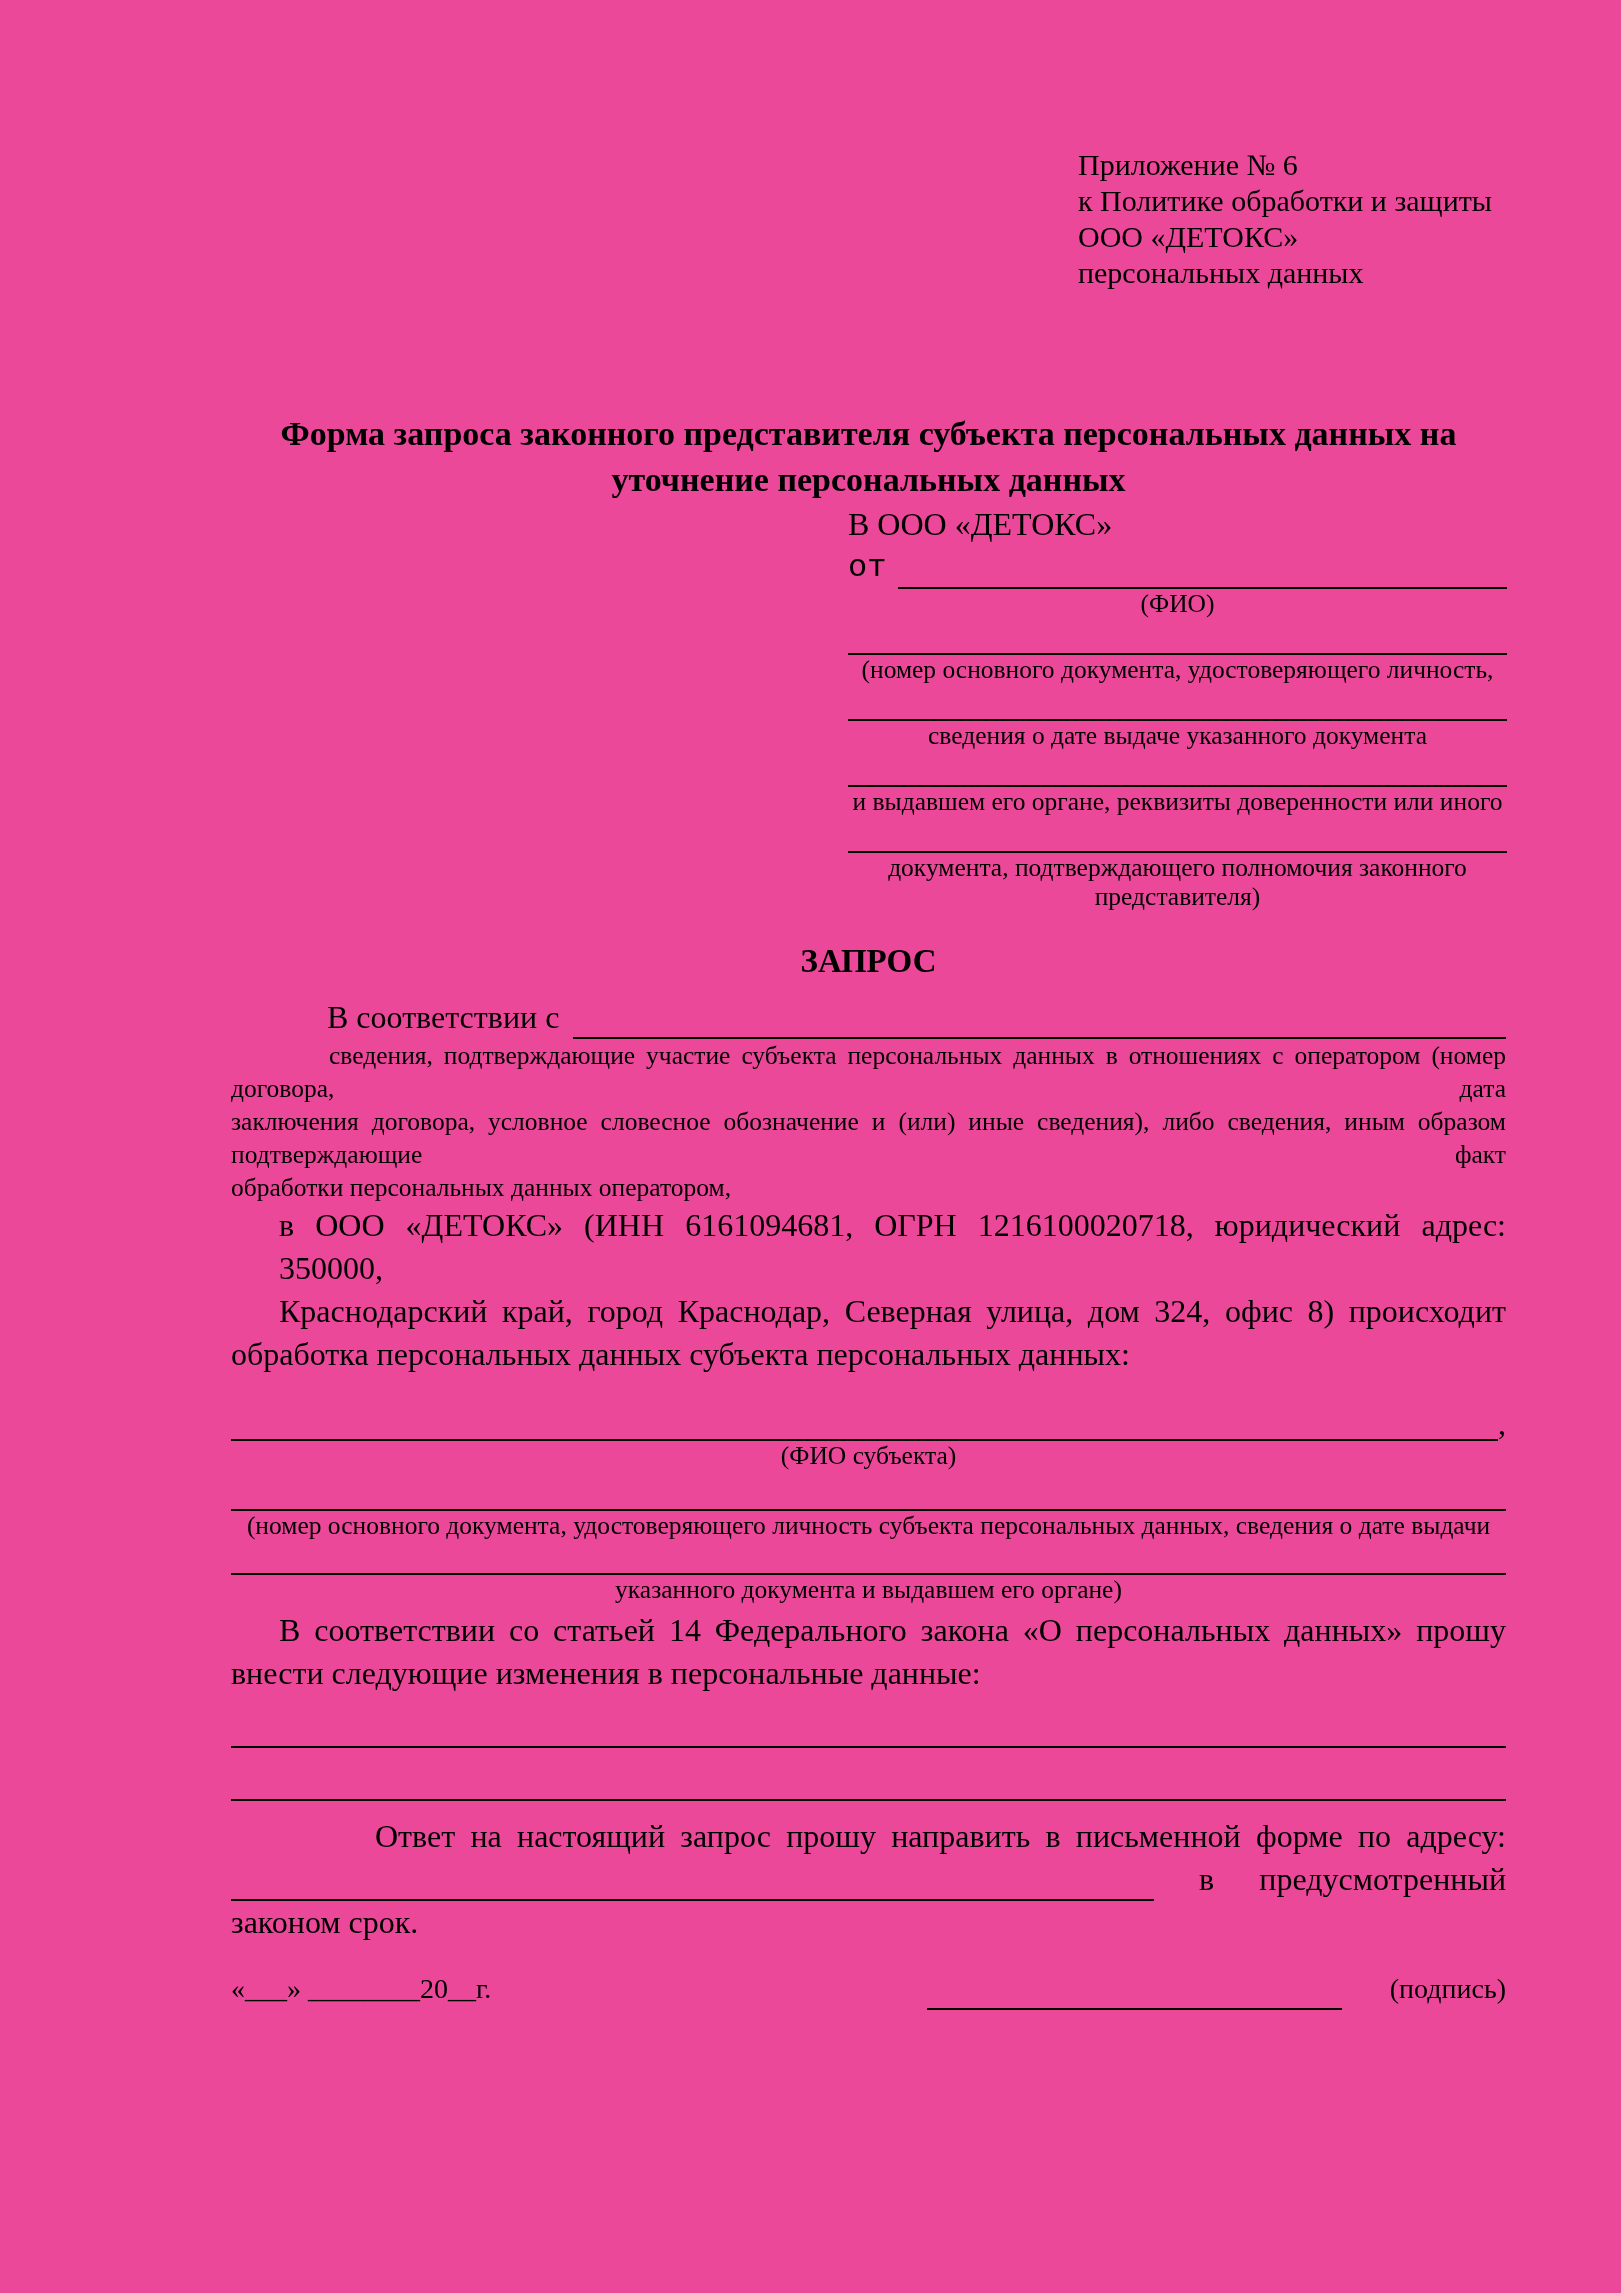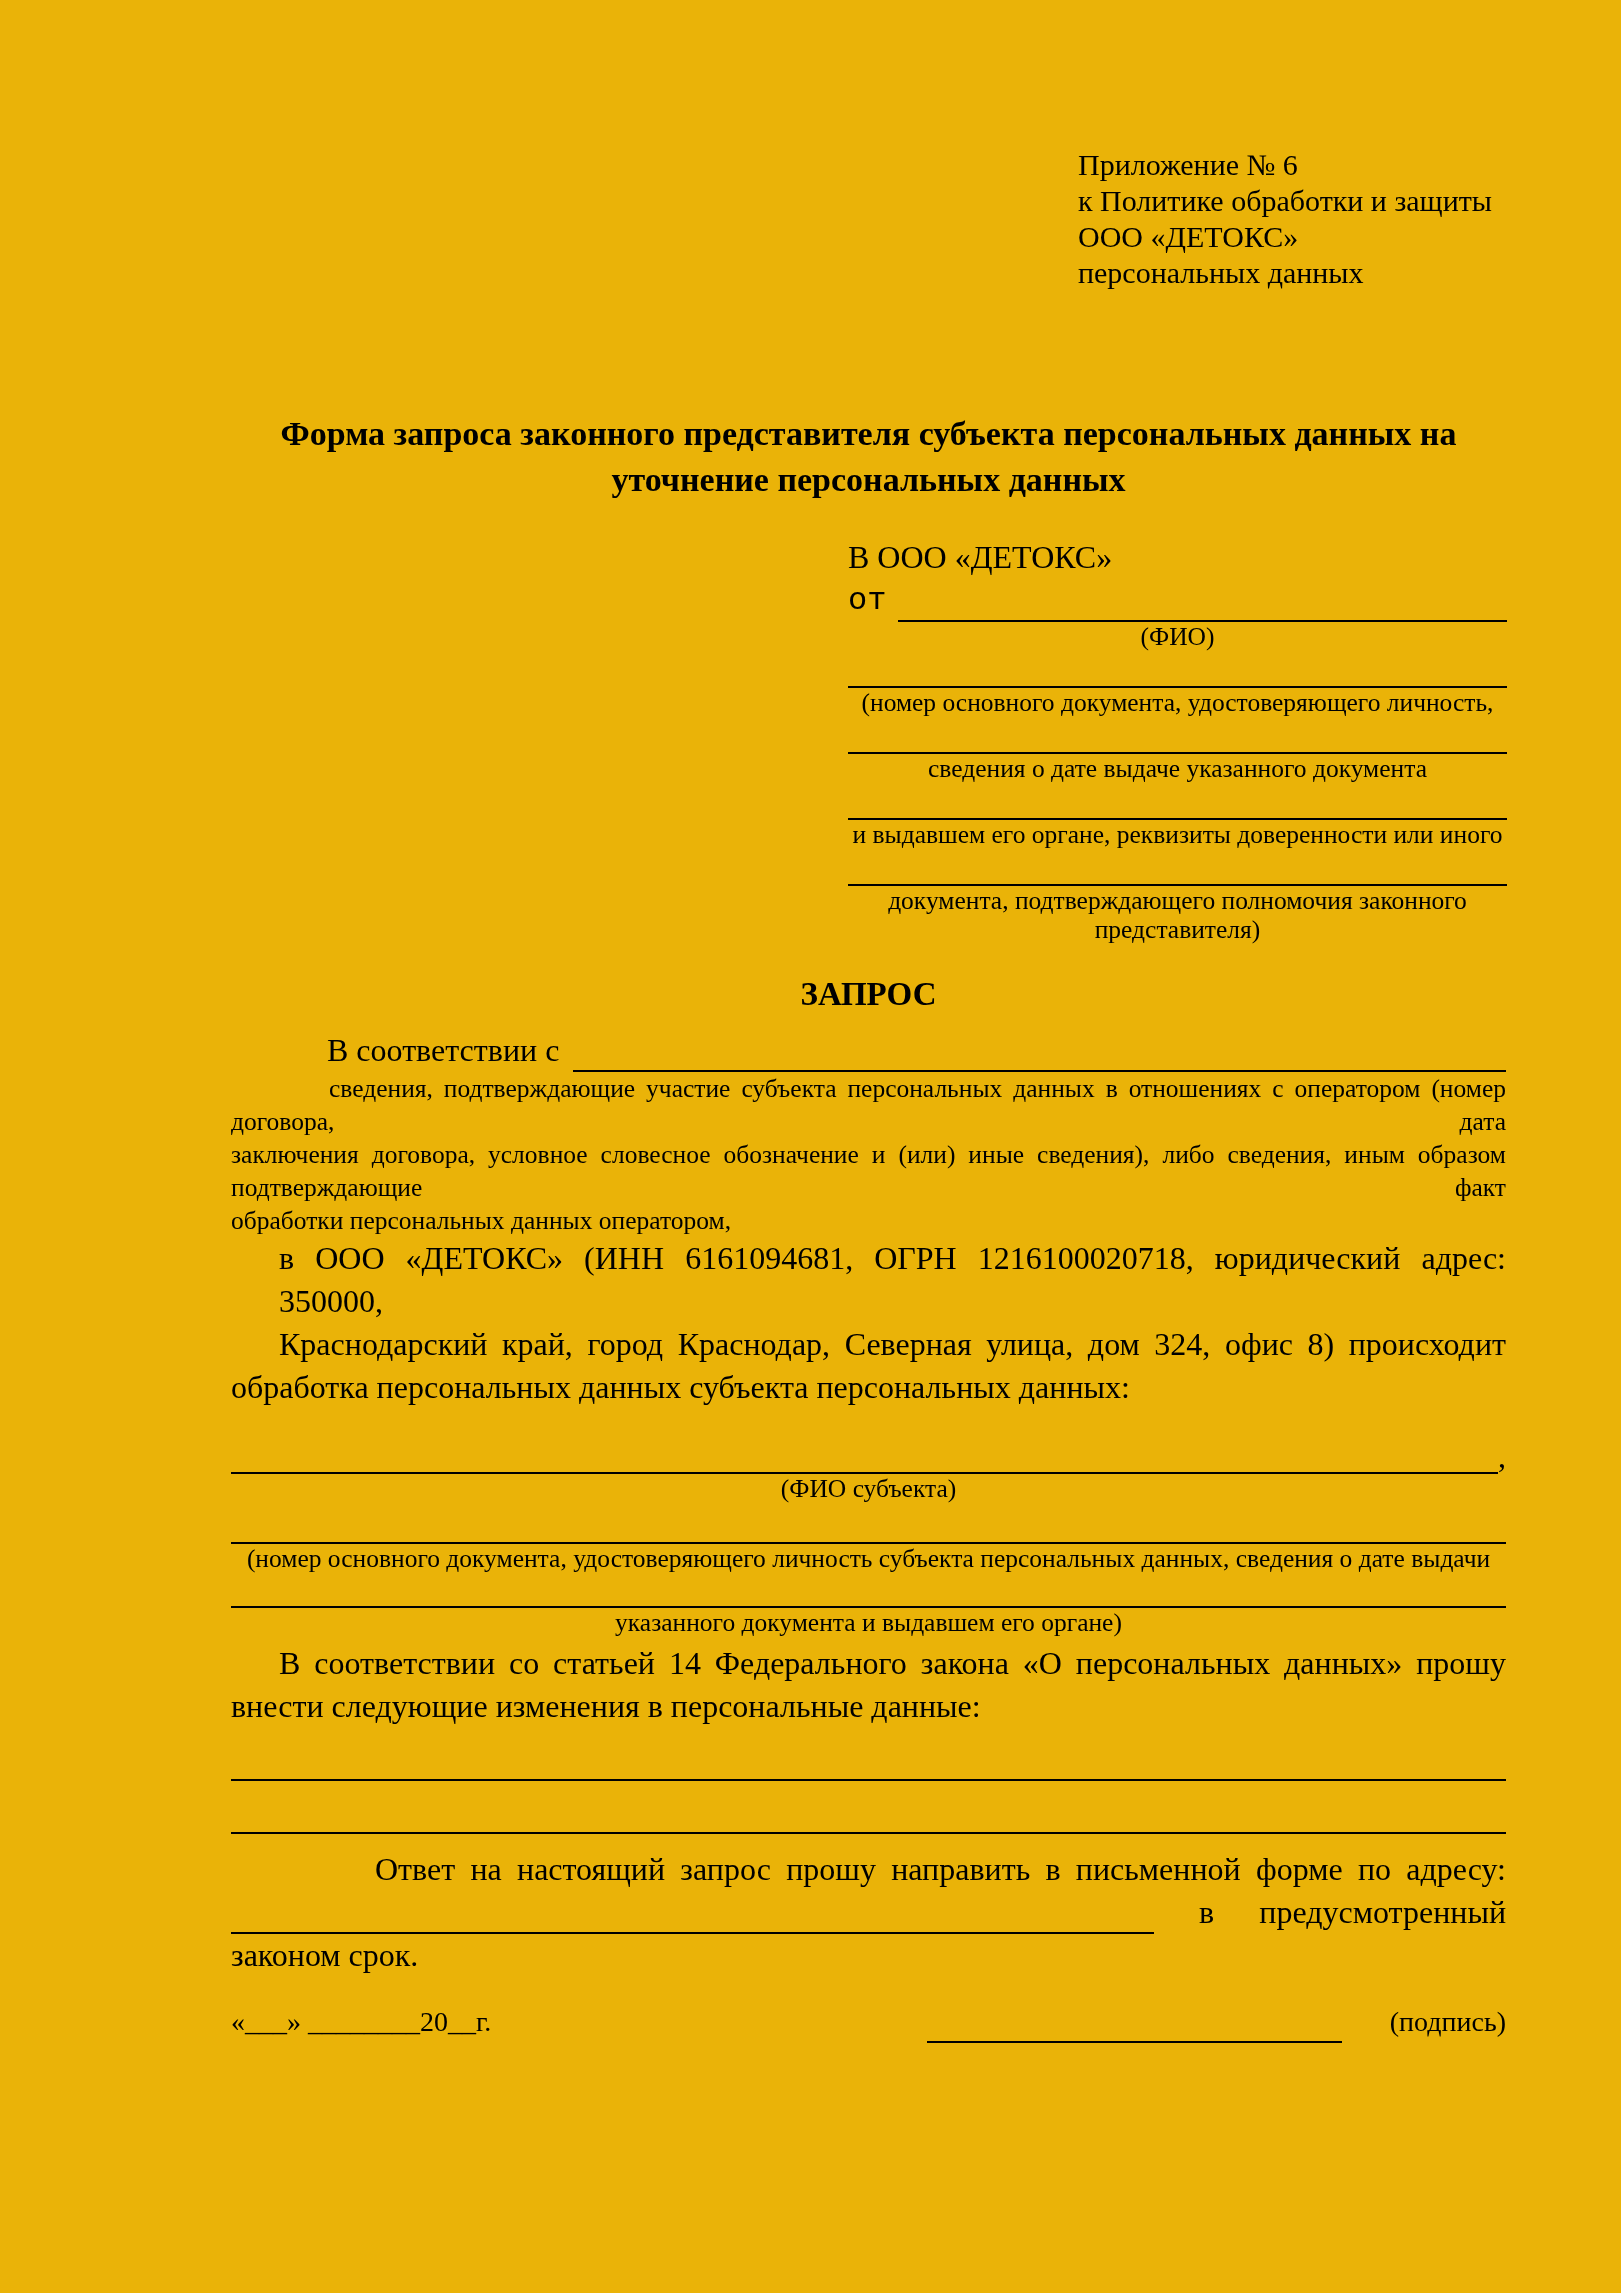--- a/index.html
+++ b/index.html
@@ -1,19 +1,19 @@
 <!DOCTYPE html>
 <html><head>
 <meta charset="utf-8">
 <style>
   html,body{margin:0;padding:0;background:#fff;}
   .page{
     position:relative;
     width:1621px;height:2294px;
-    background:#eab308;
+    background:#ec4899;
     font-family:"Liberation Serif","DejaVu Serif",serif;
     color:#000;
     overflow:hidden;
   }
   .content{
     position:absolute;
     left:231px;top:147px;
     width:1275px;
   }
   
@@ -26,21 +26,20 @@
   
   .doc-title{
     margin-top:120px;
     text-align:center;
     font-weight:bold;
     font-size:34px;
     line-height:46px;
   }
   
   .addressee{
-    margin-top:33px;
     margin-left:617px;
     width:659px;
     font-size:32px;
     line-height:43px;
   }
   .from-row{display:flex;align-items:flex-end;}
   .from-row .lbl{flex:0 0 auto;padding-right:11.8px;font-family:Liberation Mono, monospace;}
   .fill{flex:1 1 auto;border-bottom:2px solid #000;height:37px;}
   .caption{
     font-size:25.5px;

